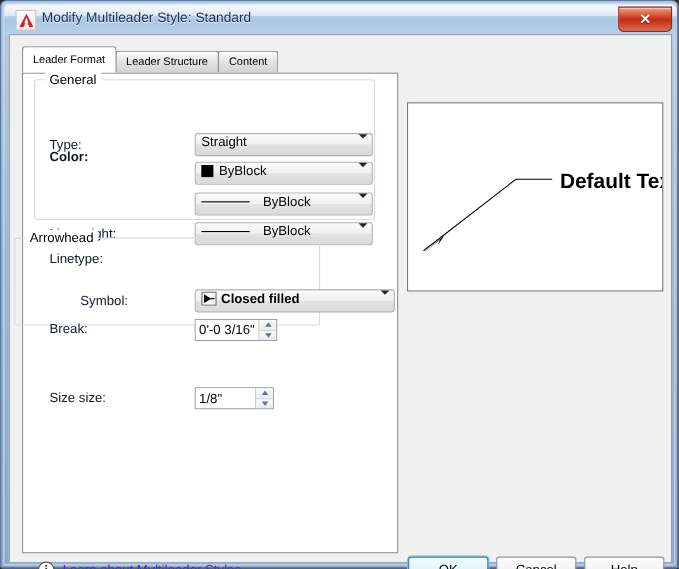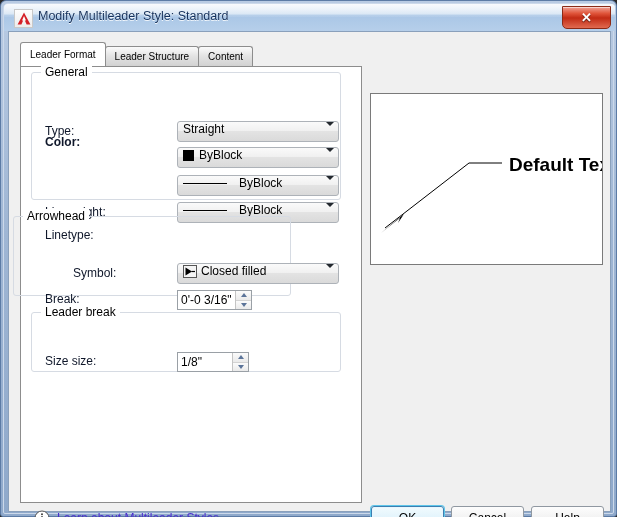--- a/index.html
+++ b/index.html
@@ -226,21 +226,21 @@
     flex: 0 0 auto;
     margin-right: 4px;
     display: inline-flex;
     align-items: center;
   }
 
   #combo-type       { left: 168px; top: 89px;  width: 162px; }
   #combo-color      { left: 168px; top: 115px; width: 162px; }
   #combo-linetype   { left: 168px; top: 143px; width: 162px; }
   #combo-lineweight { left: 168px; top: 170px; width: 162px; }
-  #combo-symbol     { left: 168px; top: 231px; width: 162px; }
+  #combo-symbol     { left: 168px; top: 231px; width: 182px; font-weight: bold; }
 
   #label-type       { left: 36px; top: 92px; }
   #label-color      { left: 36px; top: 103px; font-weight: bold; }
   #label-linetype   { left: 36px; top: 160px; margin-top: 36px; }
   #label-lineweight { left: 36px; top: 173px; }
   #label-symbol     { left: 36px; top: 234px; margin-left: 28px; }
   #label-size       { left: 36px; top: 260px; }
   #label-breaksize  { left: 36px; top: 322px; }
 
   
@@ -459,23 +459,20 @@
       <div class="spin-buttons">
         <div class="spin-btn">
             <i class="up"></i>
           </div>
         <div class="spin-btn">
             <i class="down"></i>
           </div>
       </div>
     </div>
 
-    <div class="groupbox" id="group-break">
-      <span class="group-title">Leader break</span>
-    </div>
 
     <span class="field-label" id="label-breaksize">Size size:</span>
     <div class="spinner" id="spinner-breaksize">
       <div class="spinner-value">1/8"</div>
       <div class="spin-buttons">
         <div class="spin-btn">
             <i class="up"></i>
           </div>
         <div class="spin-btn">
             <i class="down"></i>

